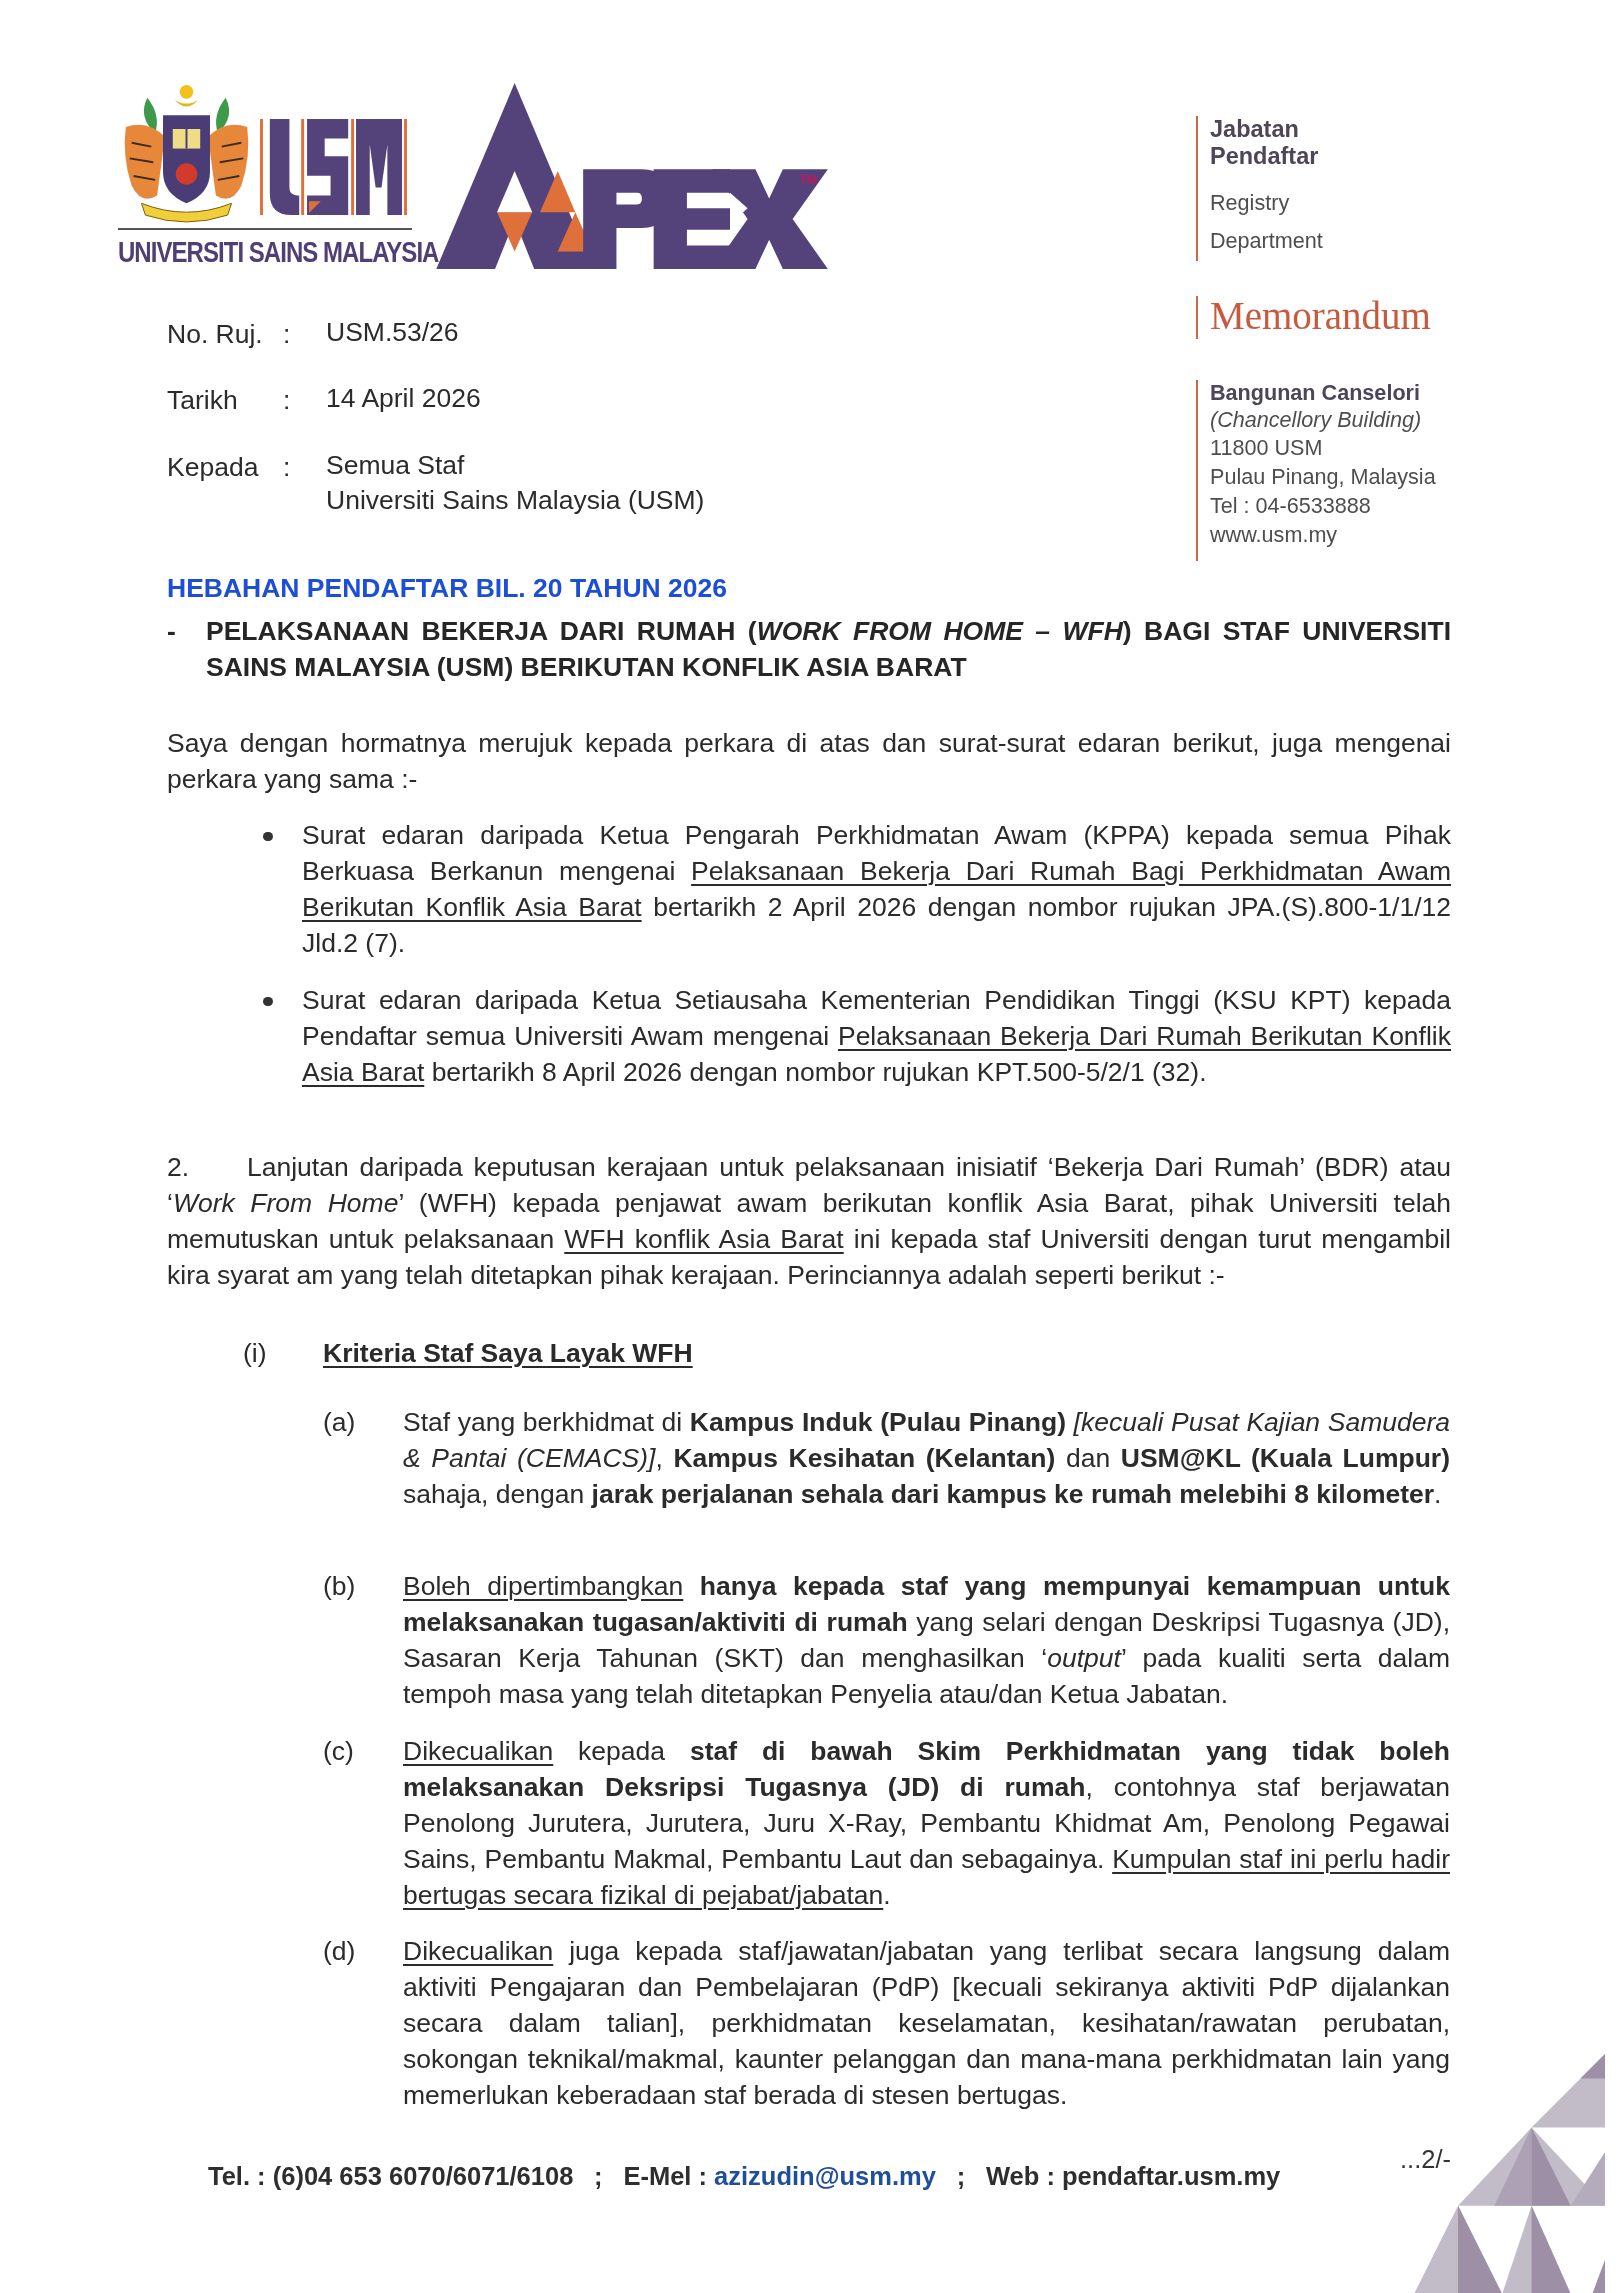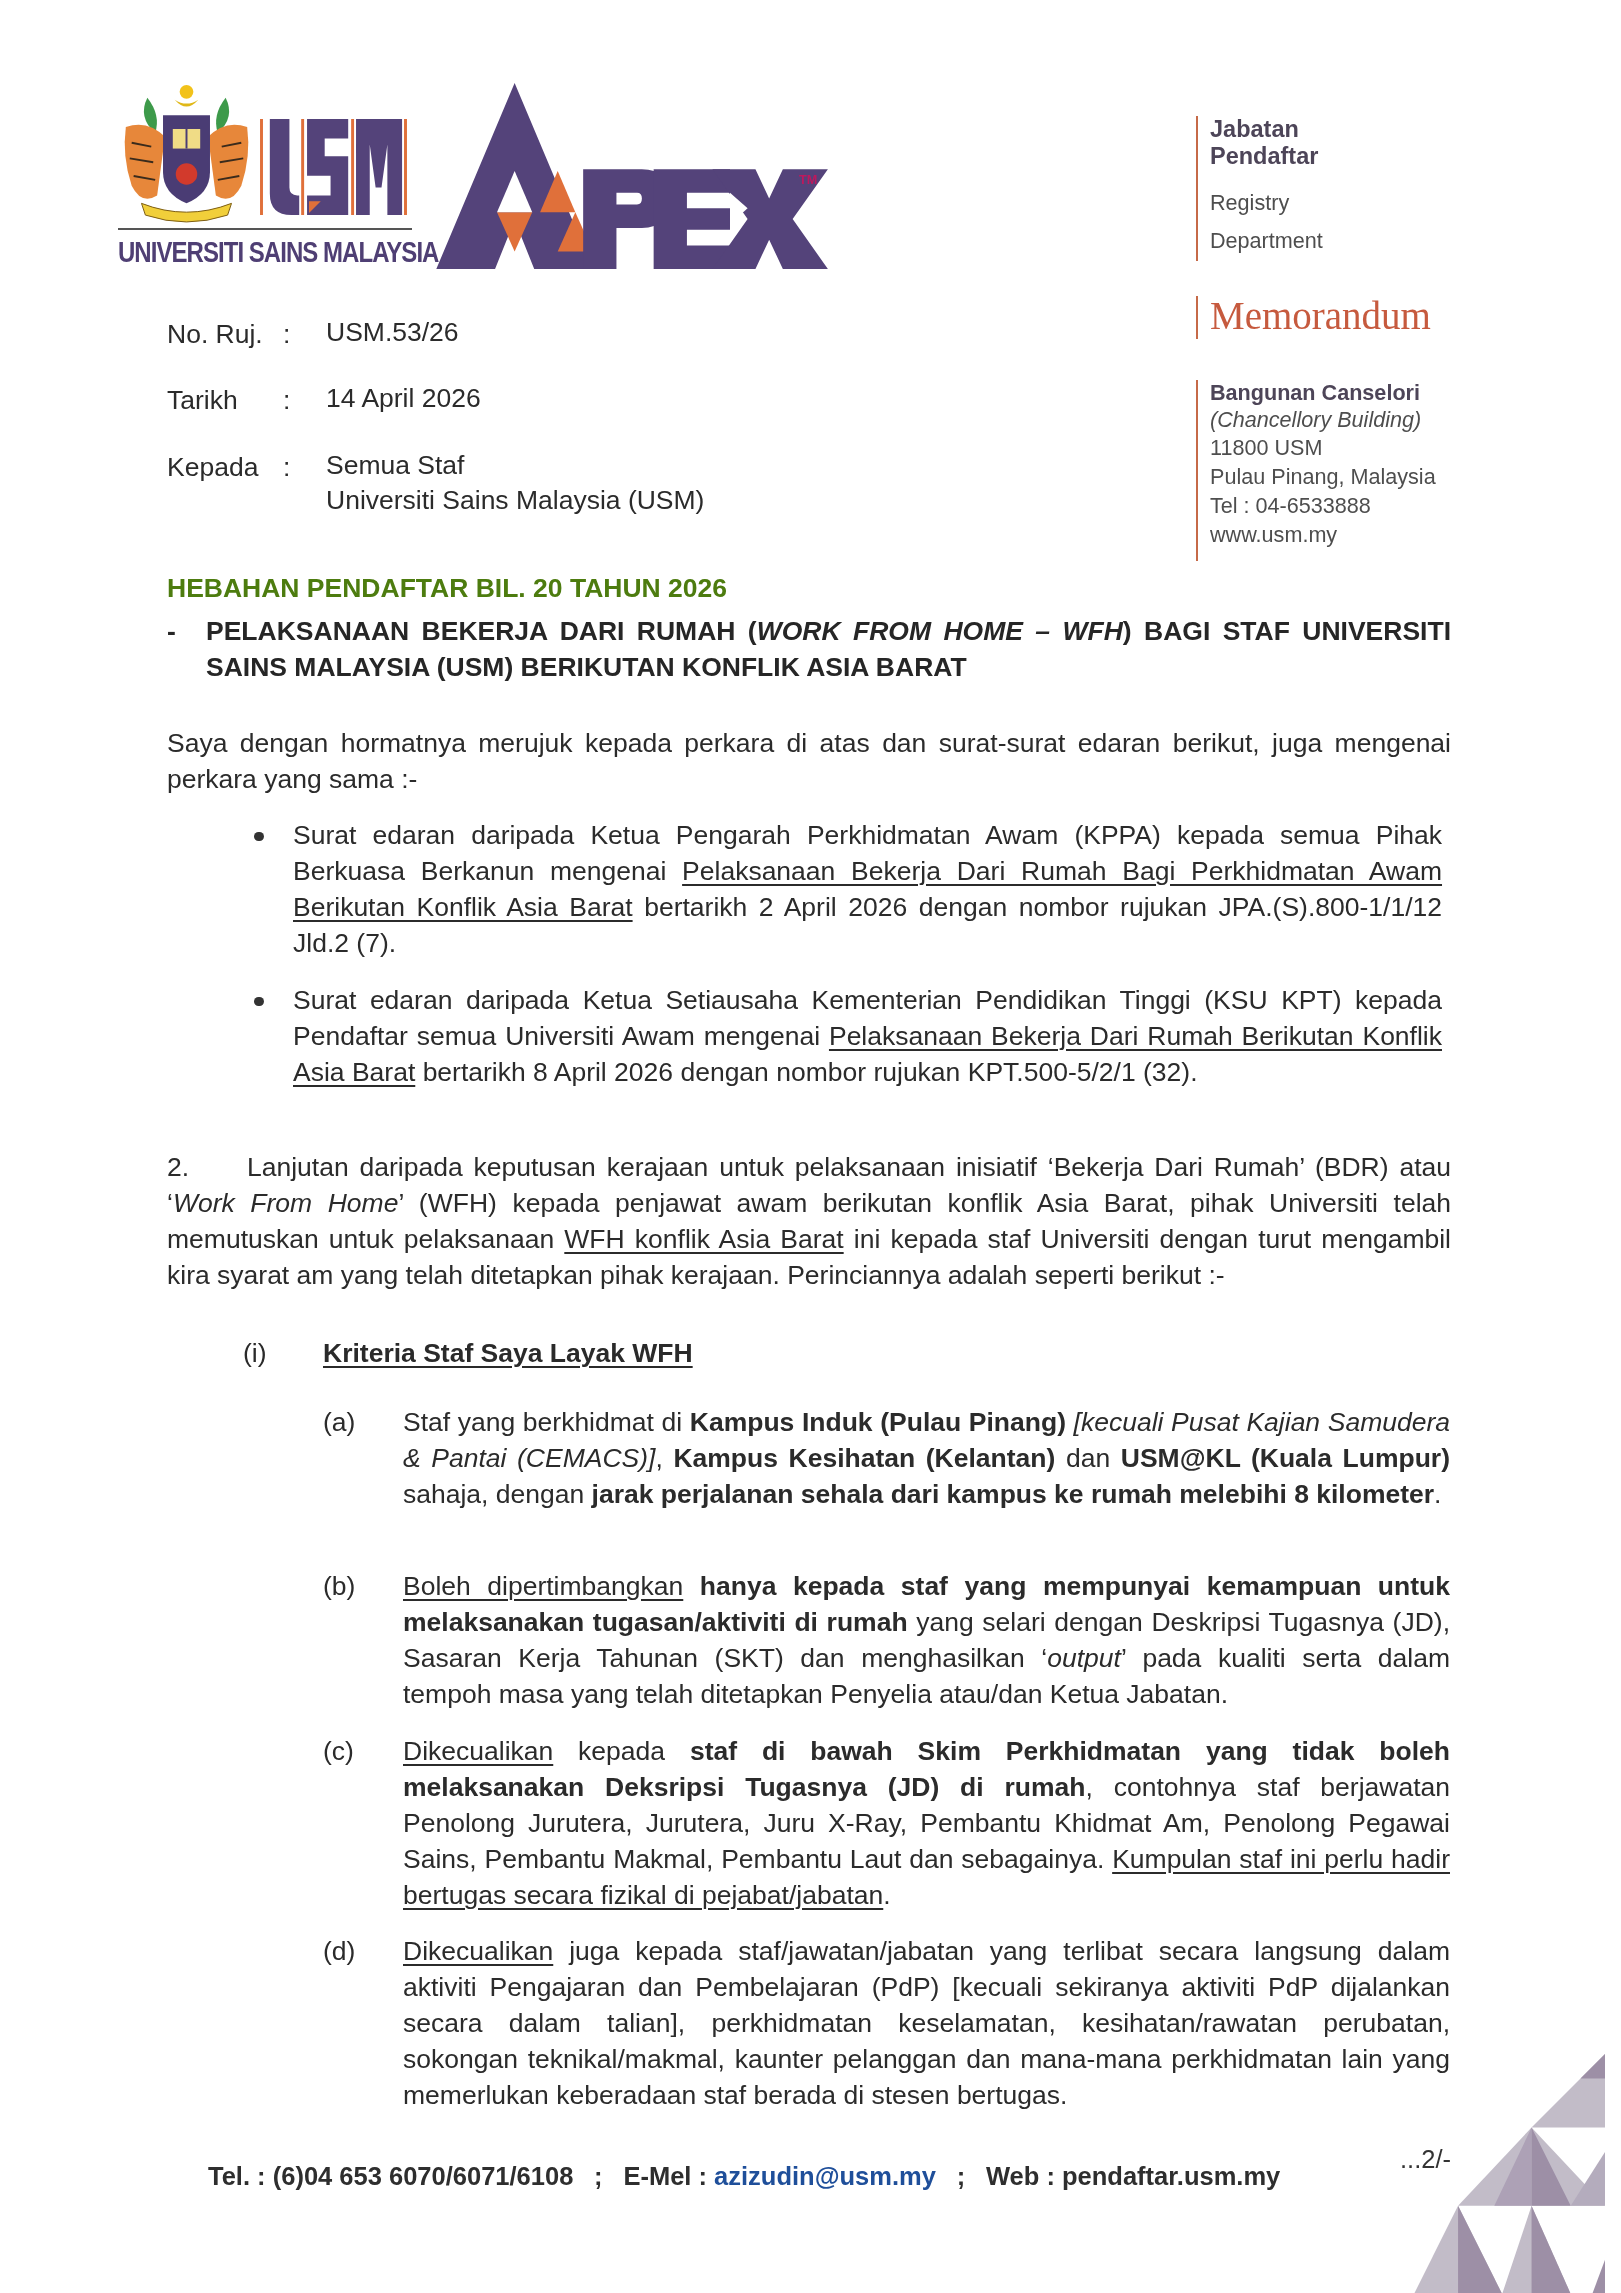--- a/index.html
+++ b/index.html
@@ -29,26 +29,26 @@
   .addr-ln { font-size: 21.6px; line-height: 29px; color: #4e4e4e; }
 
   
   .meta { position: absolute; left: 167px; font-size: 26.5px; color: #2b2b2b; }
   .meta .k { position: absolute; left: 0; width: 113px; }
   .meta .c { position: absolute; left: 116px; }
   .meta .v { position: absolute; left: 159px; white-space: nowrap; line-height: 37px; }
 
   
   .doc-text { position: absolute; left: 167px; width: 1284px; font-size: 26.5px; line-height: 36px; color: #2b2b2b; text-align: justify; }
-  .title1 { position: absolute; left: 167px; top: 573px; font-weight: bold; font-size: 26.5px; color: #4d7c0f; }
+  .title1 { position: absolute; left: 167px; top: 573px; font-weight: bold; font-size: 26.5px; color: #1d4ed8; }
   .title2 { position: absolute; left: 167px; top: 613px; width: 1284px; font-weight: bold; font-size: 26.5px; line-height: 36px; color: #262626; }
   .title2 .dash { position: absolute; left: 0; top: 0; }
   .title2 .tx { position: absolute; left: 39px; width: 1245px; text-align: justify; text-align-last: left; }
 
-  .bullet { position: absolute; left: 256px; width: 1186px; font-size: 26.5px; line-height: 36px; text-align: justify; color: #2b2b2b; }
+  .bullet { position: absolute; left: 265px; width: 1186px; font-size: 26.5px; line-height: 36px; text-align: justify; color: #2b2b2b; }
   .bullet .dot { position: absolute; left: -2px; top: 14.7px; width: 9.8px; height: 9.8px; border-radius: 50%; background: #333; }
   .bullet .bt { margin-left: 37px; display: block; }
 
   u { text-decoration: underline; text-underline-offset: 3.9px; text-decoration-thickness: 2px; }
 
   .sec-i { position: absolute; left: 243px; top: 1335px; font-size: 26.5px; line-height: 36px; }
   .sec-i .num { position: absolute; left: 0; }
   .sec-i .hd { position: absolute; left: 80px; font-weight: bold; white-space: nowrap; }
 
   .item { position: absolute; left: 323px; width: 1127px; font-size: 26.5px; line-height: 36px; color: #2b2b2b; }

